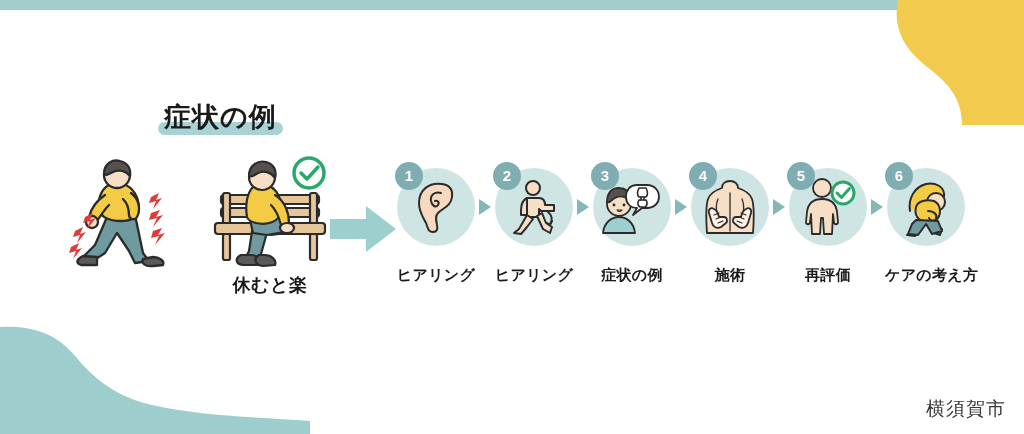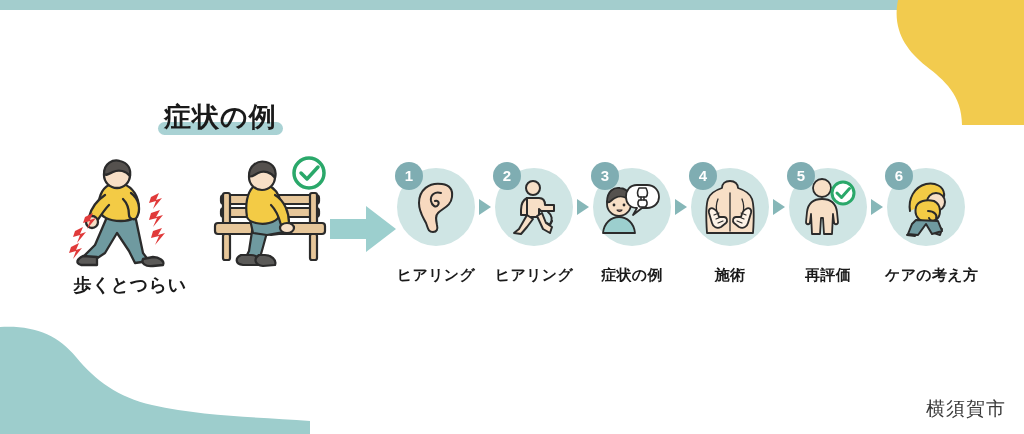--- a/index.html
+++ b/index.html
@@ -224,21 +224,20 @@
           <g fill="#e03a3a">
             <path d="M86 42 l8 -4 -3 7 6 -2 -9 11 3 -8 -7 2 Z"></path>
             <path d="M86 58 l9 -3 -4 7 7 -2 -10 12 4 -9 -8 2 Z"></path>
             <path d="M88 76 l9 -3 -4 7 7 -2 -10 12 4 -9 -8 2 Z"></path>
             <path d="M20 62 l8 -4 -3 7 6 -2 -9 11 3 -8 -7 2 Z"></path>
             <path d="M10 76 l8 -4 -3 7 6 -2 -9 11 3 -8 -7 2 Z"></path>
             <path d="M6 92 l8 -4 -3 7 6 -2 -9 11 3 -8 -7 2 Z"></path>
           </g>
         </svg>
       </div>
-      <div class="cap">歩くとつらい</div>
     </div>
 
     <div class="symptom-item" id="symptom-rest">
       <div class="art">
         <svg width="130" height="118" viewBox="0 0 130 118">
           <g stroke="#2b2b2b" stroke-width="2.2" stroke-linejoin="round" stroke-linecap="round">
 
             <rect x="16" y="40" width="98" height="9" rx="3" fill="#e7c79a"></rect>
             <rect x="16" y="53" width="98" height="9" rx="3" fill="#e7c79a"></rect>
 
@@ -265,20 +264,21 @@
             <circle cx="57" cy="22" r="13" fill="#f7dfc6"></circle>
             <path d="M44 21 C44 10 53 5 61 7 C69 9 72 16 70 23 C66 17 59 15 53 18 C49 20 46 23 44 21 Z" fill="#55514e"></path>
           </g>
 
           <g>
             <circle cx="104" cy="18" r="15" fill="#ffffff" stroke="#2aa86a" stroke-width="3.5"></circle>
             <path d="M96 18 l6 6 11 -12" fill="none" stroke="#2aa86a" stroke-width="3.5" stroke-linecap="round" stroke-linejoin="round"></path>
           </g>
         </svg>
       </div>
+      <div class="cap">休むと楽</div>
     </div>
 
   </div>
 
   <div id="big-arrow">
     <svg width="66" height="46" viewBox="0 0 66 46">
       <path d="M0 13 H36 V0 L66 23 L36 46 V33 H0 Z" fill="#9ccfce"></path>
     </svg>
   </div>
 

